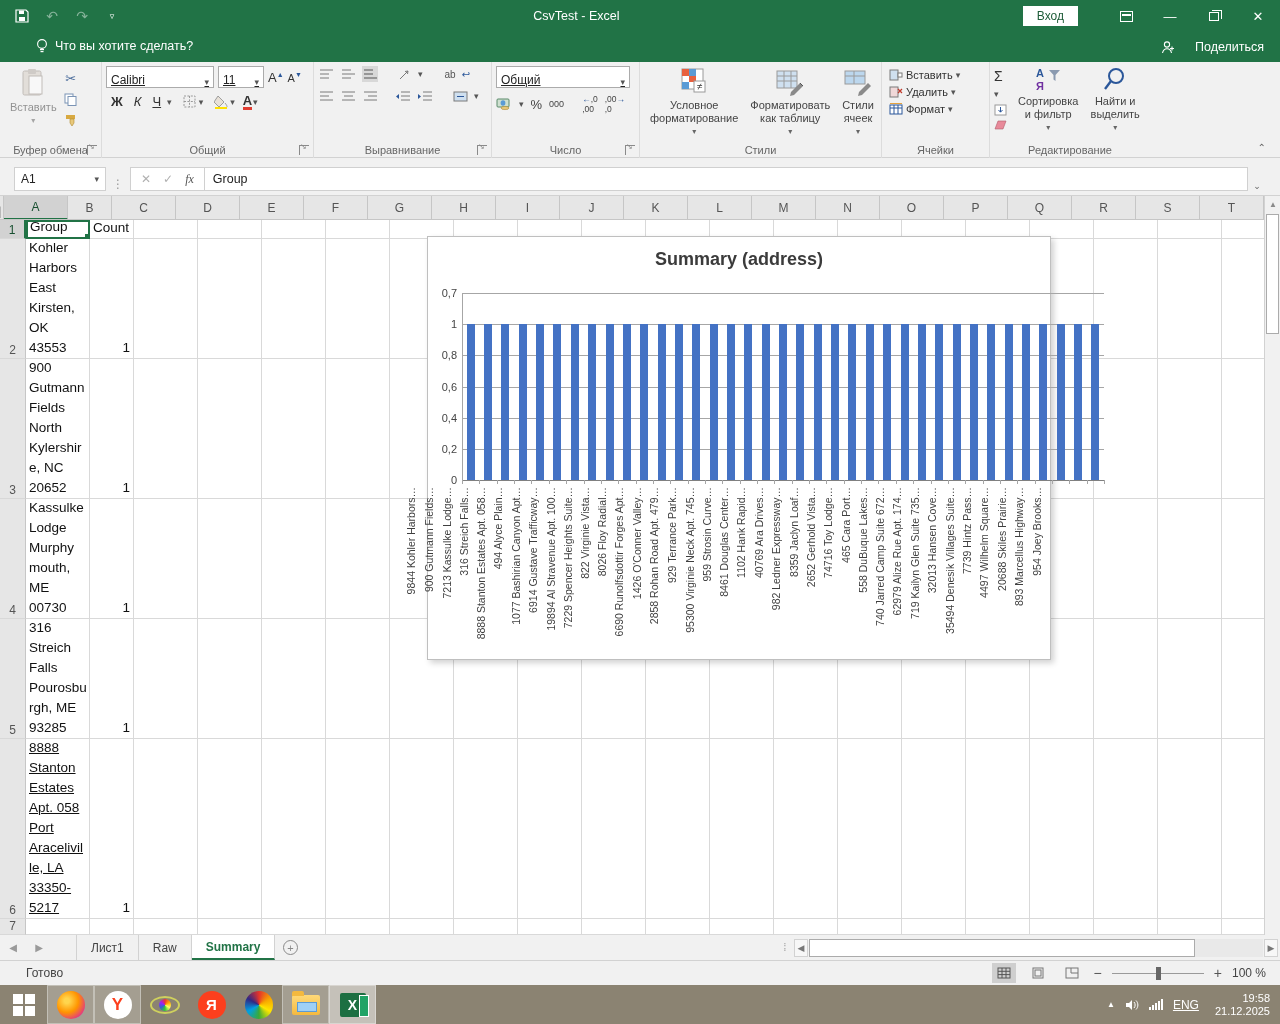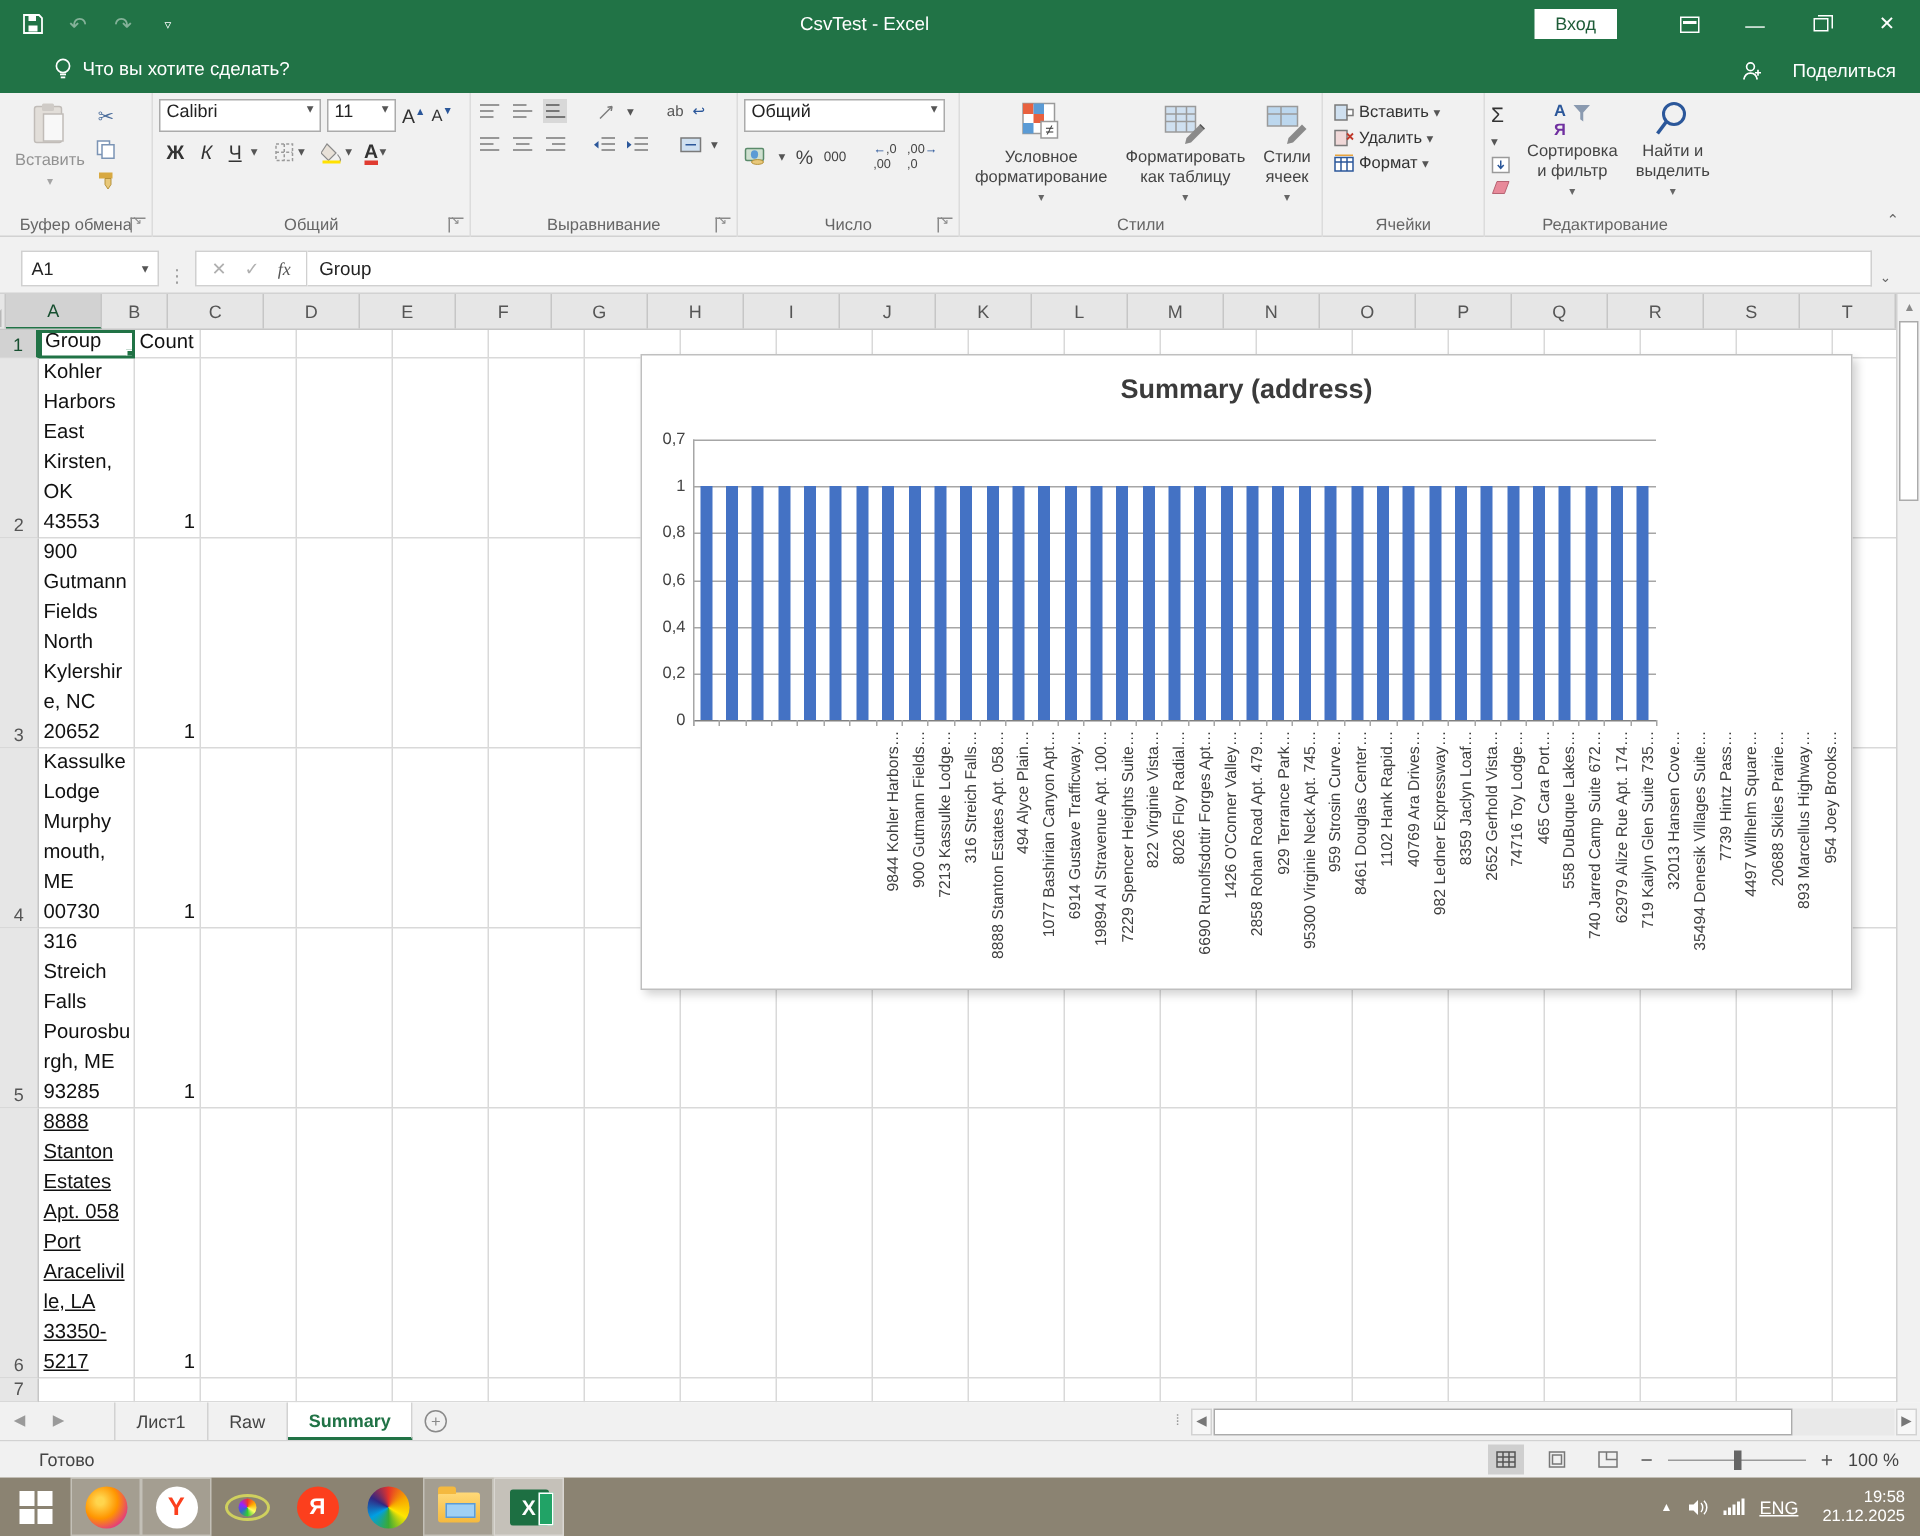--- a/index.html
+++ b/index.html
@@ -31,21 +31,21 @@
   #ribbon { position:absolute; left:0; top:62px; width:1280px; height:96px; background:#f1f1f1; border-bottom:1px solid #d2d2d2; display:flex; }
   .rgroup { position:relative; height:96px; border-right:1px solid #dcdcdc; padding:4px 4px 18px; }
   .glabel { position:absolute; bottom:2px; left:0; right:0; text-align:center; font-size:11px; color:#666; }
   .launcher { position:absolute; bottom:3px; right:4px; width:10px; height:10px; border-left:1px solid #8a8a8a; border-top:1px solid #8a8a8a; }
   .launcher::after { content:"↘"; position:absolute; left:0px; top:-4px; font-size:8px; color:#8a8a8a; }
   .bigbtn { display:flex; flex-direction:column; align-items:center; justify-content:flex-start; font-size:11px; color:#444; text-align:center; line-height:13px; padding:2px 6px; }
   .bigbtn .cap { margin-top:3px; }
   .dd { font-size:8px; color:#666; }
   .smallrow { display:flex; align-items:center; gap:2px; }
   .sbtn { display:flex; align-items:center; font-size:11px; color:#333; gap:3px; padding:1px 3px; }
-  .combo { background:#fff; border:1px solid #ababab; display:flex; align-items:flex-start; font-size:12px; color:#222; height:22px; padding:0 4px; justify-content:space-between; }
+  .combo { background:#fff; border:1px solid #ababab; display:flex; align-items:flex-end; font-size:12px; color:#222; height:22px; padding:0 4px; justify-content:space-between;text-decoration:underline; }
   .chev { font-size:9px; color:#555; }
   .fontletter { font-weight:bold; font-size:13px; color:#333; padding:1px 5px; }
   .mini { font-size:10px; color:#444; }
   .icon16 { width:16px; height:16px; display:inline-flex; align-items:center; justify-content:center; }
 
   
   #fbar { position:absolute; left:0; top:158px; width:1280px; height:38px; background:#f1f1f1; display:flex; align-items:flex-end; border-bottom:1px solid #d2d2d2; padding:4px 14px; }
   #namebox { width:92px; height:24px; background:#fff; border:1px solid #d0d0d0; display:flex; align-items:center; font-size:12px; color:#222; padding:0 6px; }
   #namebox .chev { margin-left:auto; }
   .fdots { color:#9a9a9a; margin:0 6px; font-size:12px; }
@@ -68,21 +68,21 @@
   .gcell.num { align-items:flex-end; }
   .gcell.selcell { position:relative; border:2px solid #217346; padding:0 2px; }
   .fillhandle { position:absolute; right:-2px; bottom:-2px; width:6px; height:6px; background:#217346; border:1px solid #fff; }
 
   
   #vscroll { position:absolute; right:0; top:196px; width:16px; height:739px; background:#f1f1f1; border-left:1px solid #d2d2d2; }
   .varrow { width:16px; height:17px; display:flex; align-items:center; justify-content:center; color:#8a8a8a; font-size:8px; }
   #vthumb { position:absolute; left:1px; top:18px; width:13px; height:120px; background:#fff; border:1px solid #ababab; }
 
   
-  #chart { position:absolute; left:427px; top:236px; width:808px; height:424px; background:#fff; border:1px solid #bfbfbf; box-shadow:3px 3px 6px rgba(0,0,0,.18); }
+  #chart { position:absolute; left:427px; top:236px; width:624px; height:424px; background:#fff; border:1px solid #bfbfbf; box-shadow:3px 3px 6px rgba(0,0,0,.18); }
   #chart-title { position:absolute; top:12px; left:0; right:0; text-align:center; font-size:18px; font-weight:bold; color:#3b3b3b; }
   .gline { position:absolute; height:1px; background:#a6a6a6; }
   .ytick { position:absolute; font-size:11px; color:#444; text-align:right; width:26px; }
   .bar { position:absolute; background:#4472C4; }
   .cattick { position:absolute; width:1px; height:4px; background:#a6a6a6; }
   .catlabel { position:absolute; font-size:10.5px; color:#3f3f3f; white-space:nowrap; transform:rotate(-90deg); transform-origin:100% 0; }
   #yaxis { position:absolute; width:1px; background:#a6a6a6; }
 
   
   #tabbar { position:absolute; left:0; top:935px; width:1280px; height:26px; background:#f1f1f1; border-bottom:1px solid #d2d2d2; display:flex; align-items:stretch; }

